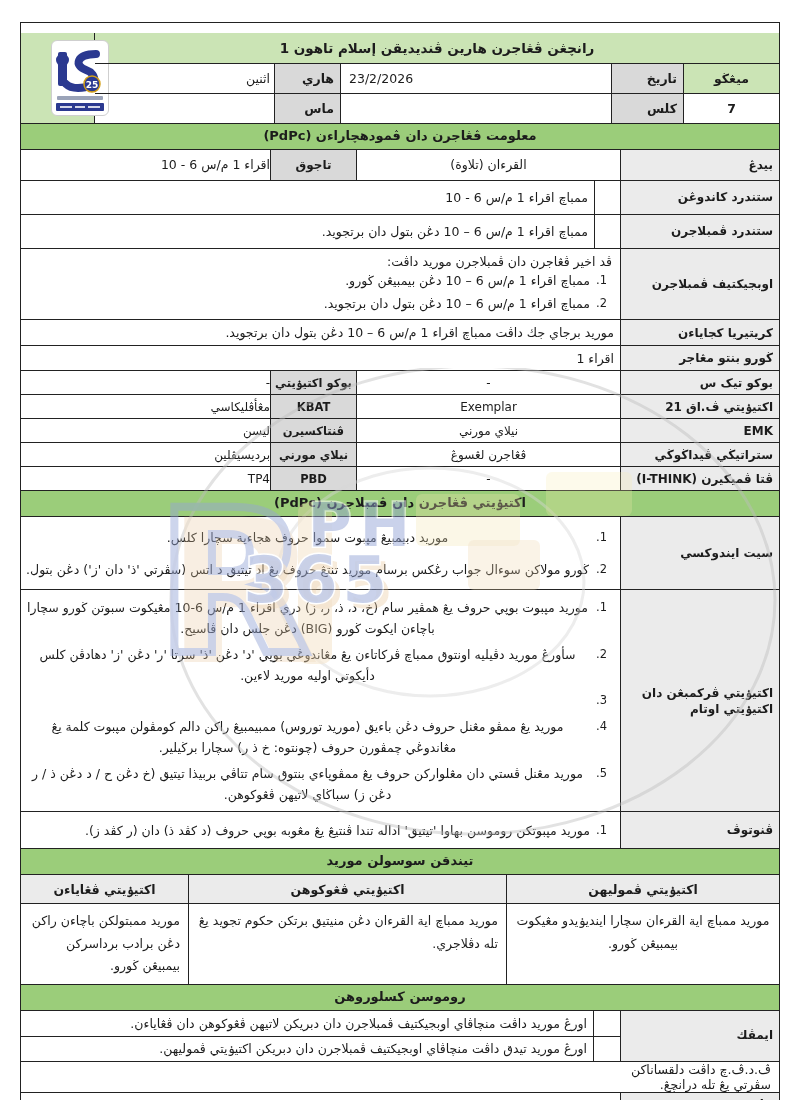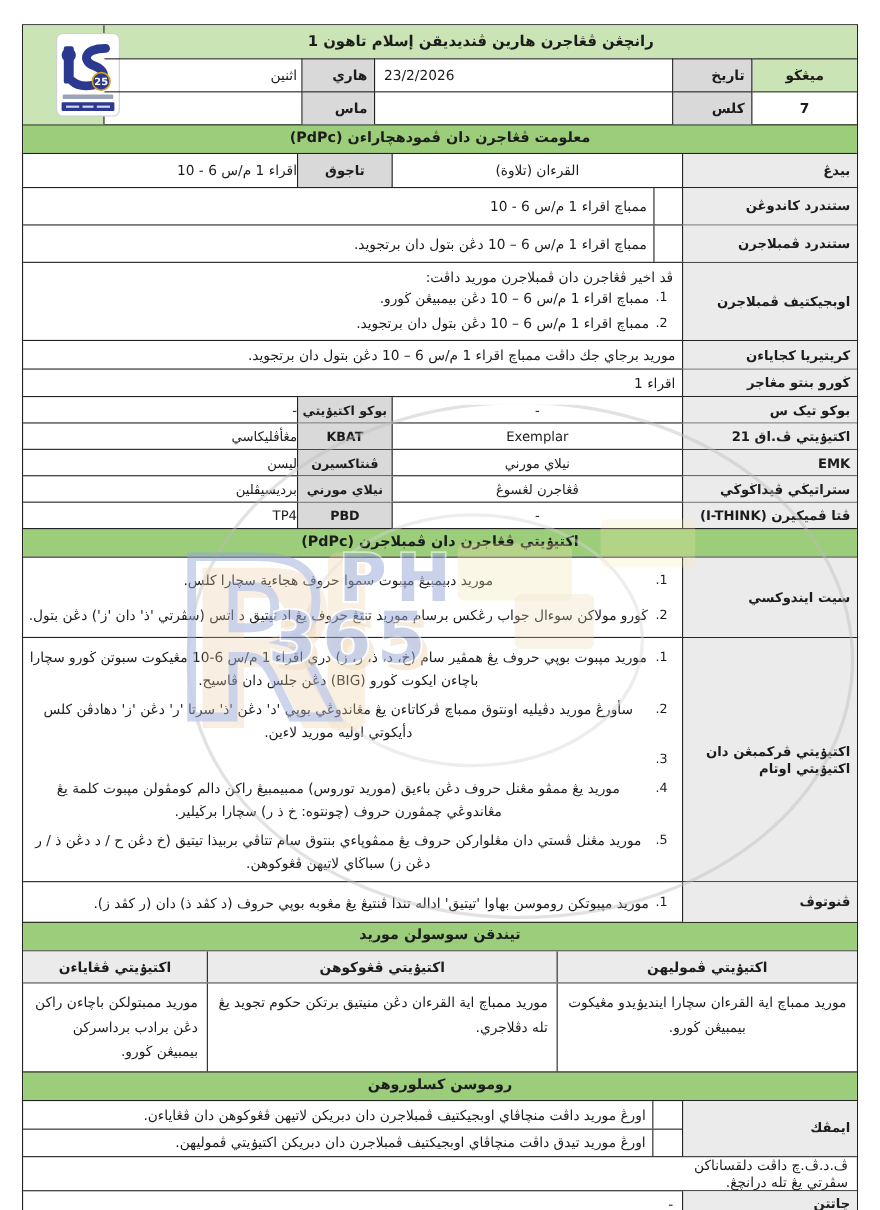--- a/index.html
+++ b/index.html
@@ -25,21 +25,21 @@
   .c{border-right:var(--bd);display:flex;align-items:center;min-height:100%;}
   .r > .c:first-child{border-right:none;}
   .lab{background:var(--labgray);font-weight:bold;font-size:12px;padding:2px 6px;line-height:1.35;}
   .gcell{background:var(--gray);font-weight:bold;font-size:12px;justify-content:center;text-align:center;}
   .val{font-size:12.5px;}
   .val-end{justify-content:flex-start;padding-right:6px;}
   .val-pad{justify-content:flex-start;}
   .val-center{justify-content:center;text-align:center;}
 
   
-  .hdr{display:grid;grid-template-columns:95px 72px 1fr 66px 180px 74px;grid-auto-rows:30px;}
+  .hdr{display:grid;grid-template-columns:95px 72px 1fr 66px 180px 74px;grid-auto-rows:30px;margin-top:10px;}
   .hc{display:flex;align-items:center;font-size:12.5px;}
   .bt{border-top:var(--bd);}
   .bs{border-right:var(--bd);padding-left:44px;}
   .h-title{grid-column:1/6;grid-row:1;background:var(--lgreen);justify-content:center;font-weight:bold;font-size:13.5px;}
   .h-logo{grid-column:6;grid-row:1/4;background:var(--lgreen);justify-content:center;}
   .h-green{background:var(--lgreen);justify-content:center;font-weight:bold;}
   .h-gray{background:var(--gray);font-weight:bold;justify-content:flex-start;padding-right:6px;}
   .h-val{justify-content:flex-start;padding-right:4px;padding-left:5px;}
   .h-val.left{justify-content:flex-end;padding-left:8px;}
   .h-week-val{justify-content:center;font-weight:bold;}

